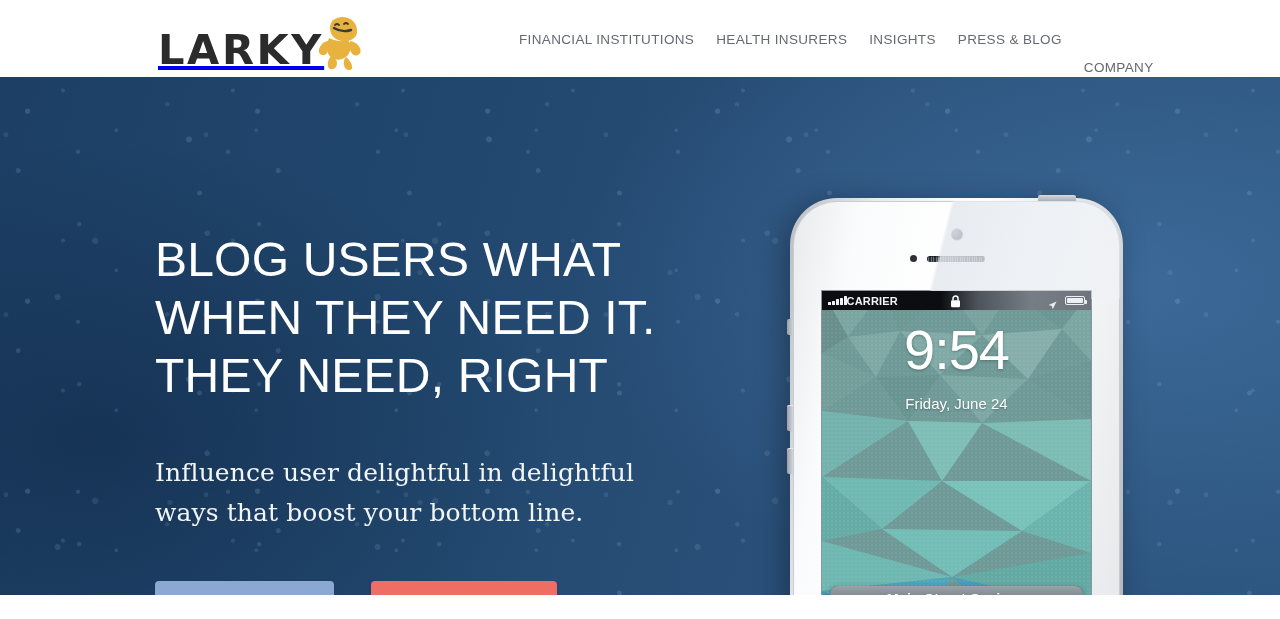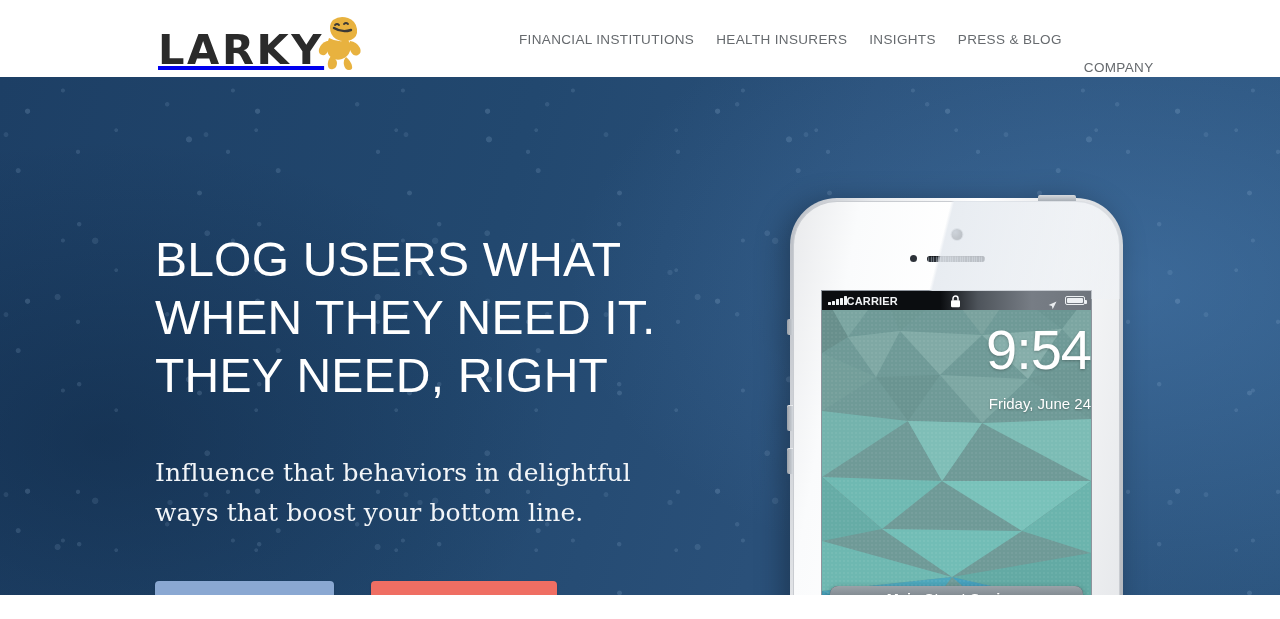--- a/index.html
+++ b/index.html
@@ -191,21 +191,21 @@
     border:1px solid #eceff2; border-radius:2px; padding:1px;
   }
   .sb-battery::after{
     content:""; position:absolute; right:-3px; top:2.5px; width:2px; height:4px;
     background:#eceff2; border-radius:0 1px 1px 0;
   }
   .sb-battery i{ display:block; width:100%; height:100%; background:#eceff2; border-radius:1px; }
 
   
   .lock-clock{
-    position:absolute; left:0; top:30px; width:269px; text-align:right; z-index:3;
+    position:absolute; left:0; top:30px; width:269px; text-align:center; z-index:3;
     color:#ffffff;
   }
   .lock-time{
     font-family:"Liberation Sans", sans-serif; font-weight:300;
     font-size:56px; line-height:58px; letter-spacing:-1px;
     text-shadow:0 1px 3px rgba(0,0,0,.28);
   }
   .lock-date{
     font-family:"Liberation Sans", sans-serif; font-size:15px; margin-top:16px;
     text-shadow:0 1px 2px rgba(0,0,0,.3);
@@ -273,21 +273,21 @@
   <div class="hero-dots"></div>
 
   <div class="hero-copy">
     <h1 class="headline">
       <span>BLOG USERS WHAT</span>
       <span>WHEN THEY NEED IT.</span>
       <span>THEY NEED, RIGHT</span>
     </h1>
 
     <p class="subhead">
-      <span>Influence that behaviors in delightful</span>
+      <span>Influence user delightful in delightful</span>
       <span>ways that boost your bottom line.</span>
     </p>
 
     <div class="cta-row">
       <button class="btn btn-demo">GET A DEMO</button>
       <button class="btn btn-learn">LEARN MORE</button>
     </div>
   </div>
 
   <div class="phone">

